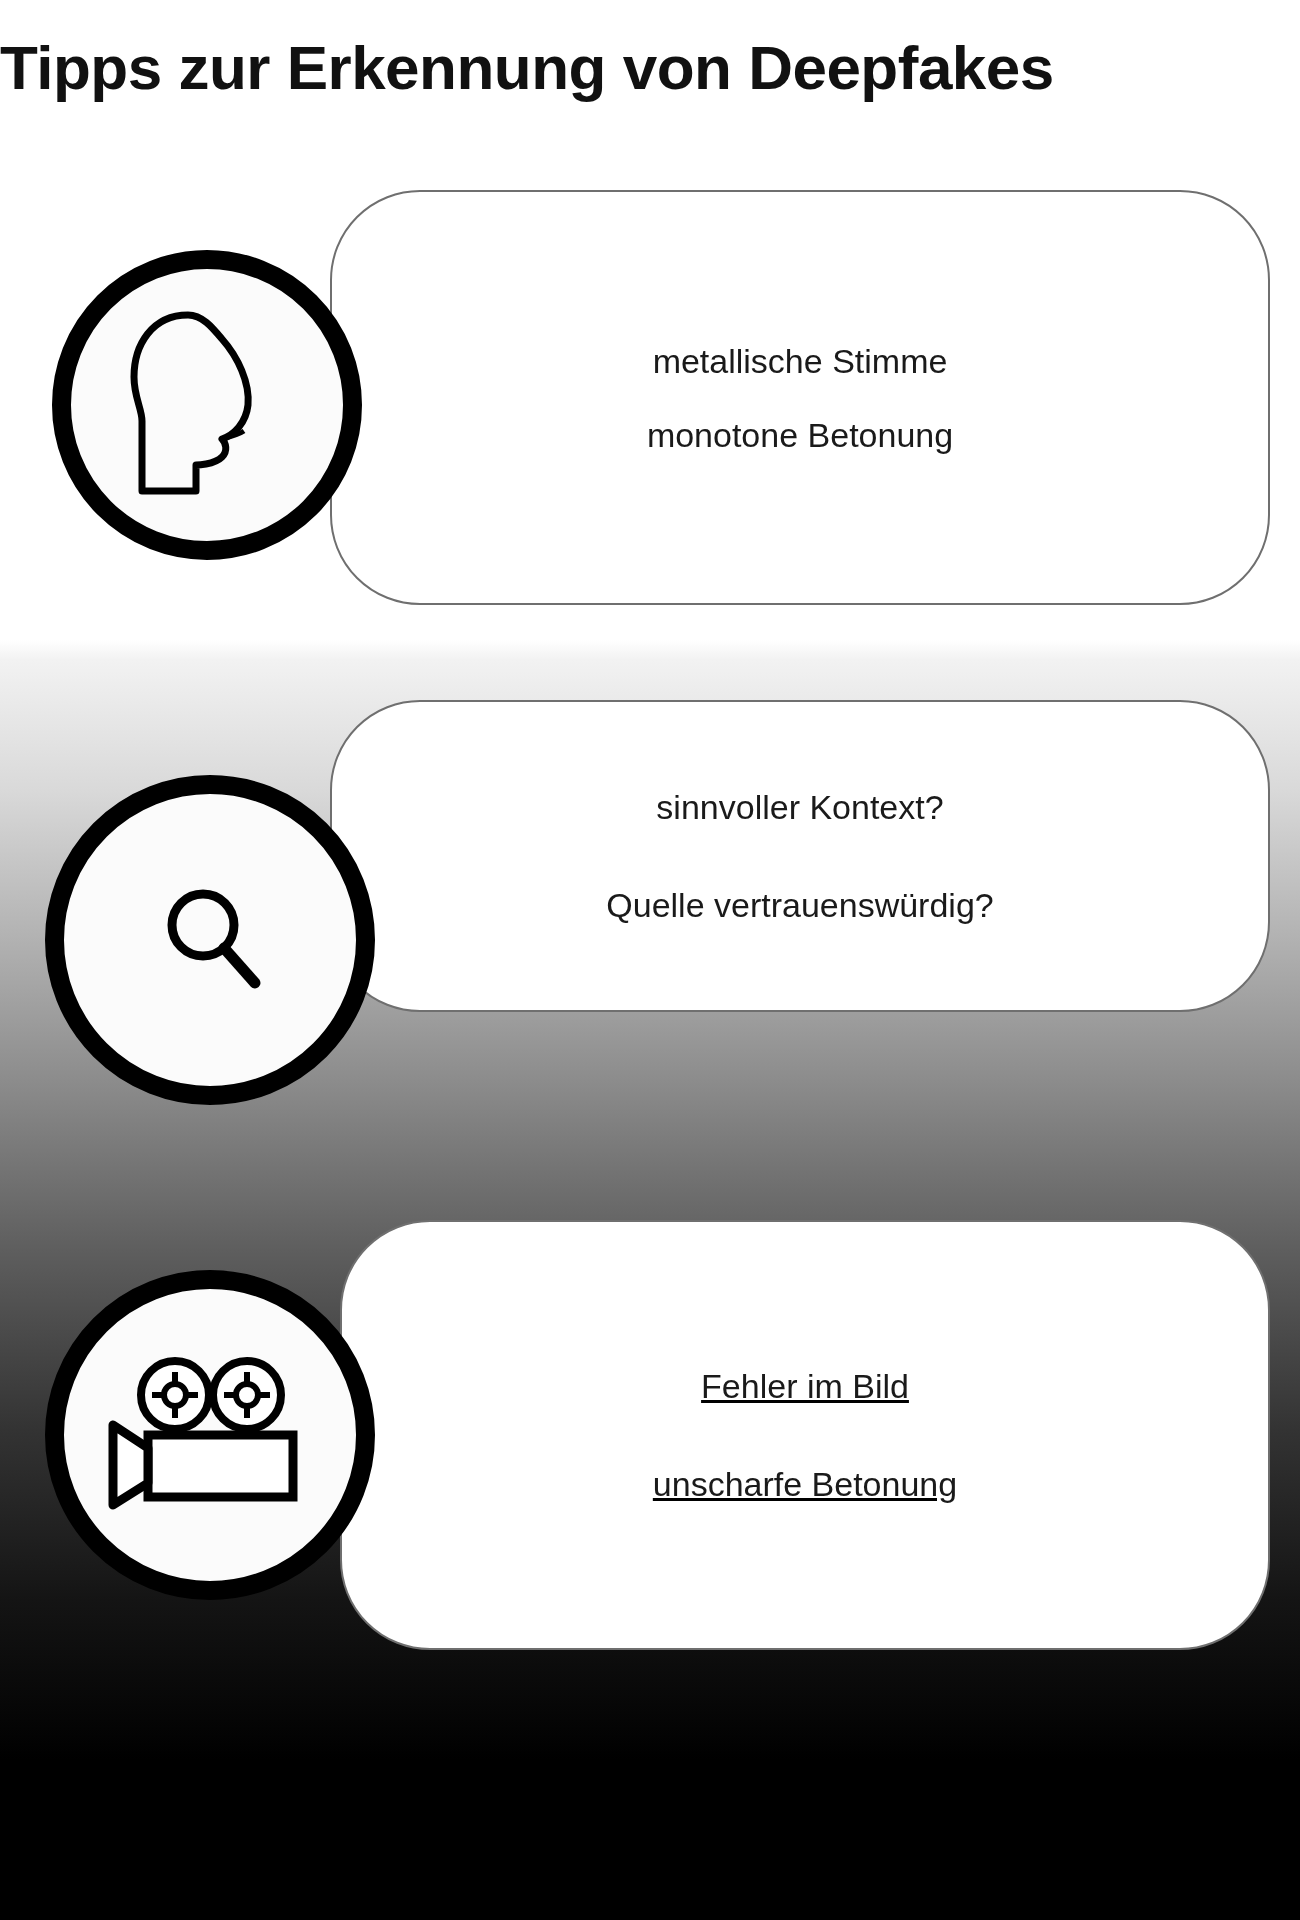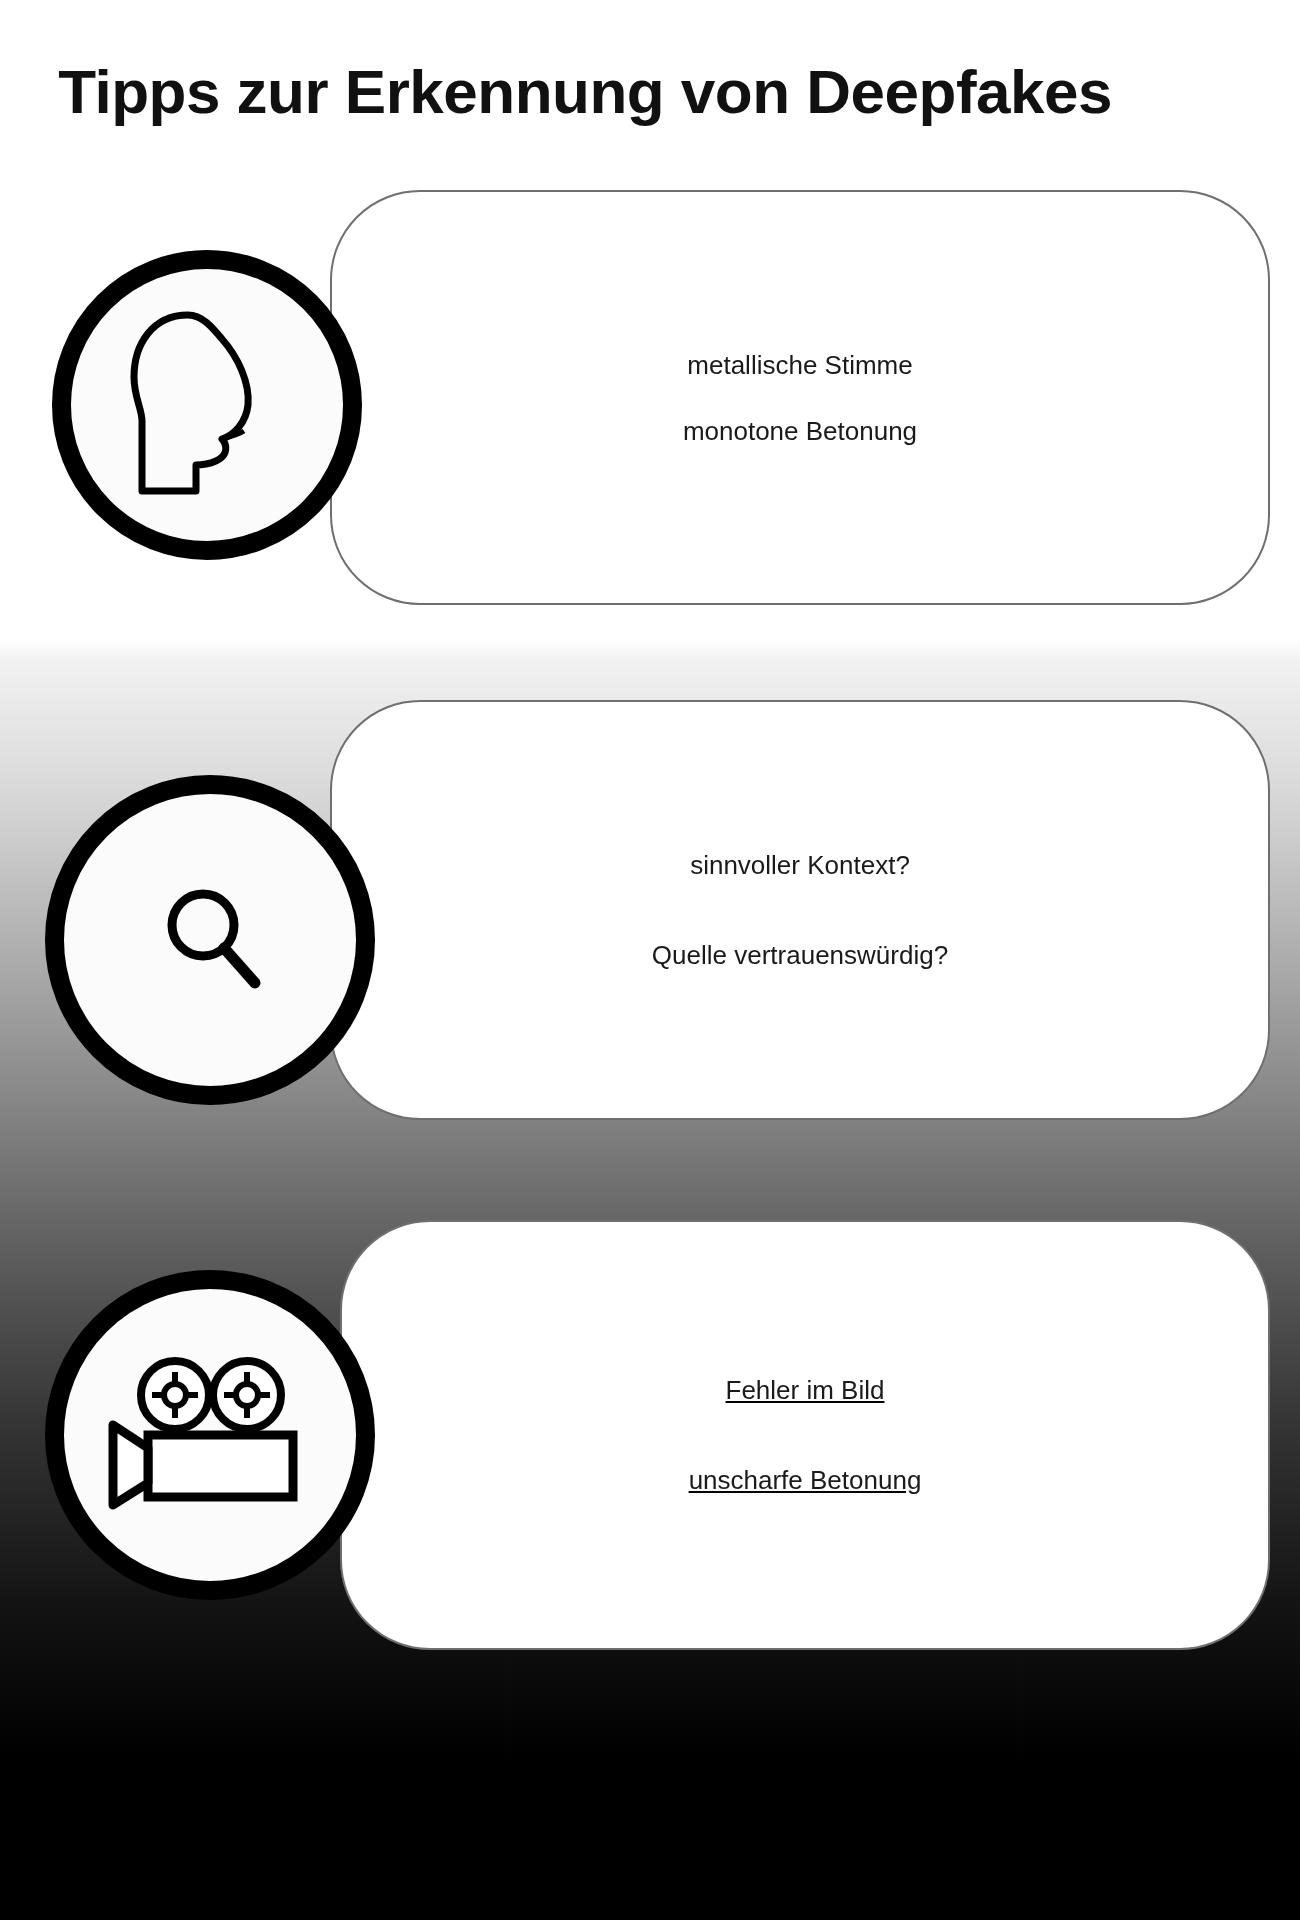--- a/index.html
+++ b/index.html
@@ -48,23 +48,23 @@
     left: 0;
     top: 0;
     width: 1300px;
     height: 1920px;
   }
 
   
   #title {
     position: absolute;
     left: 0;
-    top: 56px;
+    top: 32px;
     width: 1112px;
-    text-align: right;
+    text-align: left;
     font-size: 62px;
     font-weight: 600;
     color: #111111;
     letter-spacing: -0.5px;
     white-space: nowrap;
   }
 
   
   .row {
     position: absolute;
@@ -76,21 +76,21 @@
     background: #ffffff;
     border: 2px solid #6f6f6f;
     border-radius: 90px;
     box-sizing: border-box;
     display: flex;
     flex-direction: column;
     align-items: center;
     justify-content: center;
   }
   .bubble-line {
-    font-size: 26px;
+    font-size: 34px;
     color: #1a1a1a;
     text-align: center;
     line-height: 1.0;
     white-space: nowrap;
   }
 
   .icon-badge {
     position: absolute;
     border-radius: 50%;
     background: #fbfbfb;
@@ -107,21 +107,21 @@
   #bubble-voice {
     left: 330px; top: 190px; width: 940px; height: 415px;
     padding: 26px 40px;
   }
   #bubble-voice .bubble-line { margin: 20px 0; }
   #badge-head { left: 52px; top: 250px; width: 310px; height: 310px; }
 
   
   #row2 { top: 640px; height: 540px; }
   #bubble-context {
-    left: 330px; top: 60px; width: 940px; height: 420px;
+    left: 330px; top: 60px; width: 940px; height: 312px;
     padding: 26px 40px;
   }
   #bubble-context .bubble-line { margin: 32px 0; }
   #badge-search { left: 45px; top: 135px; width: 330px; height: 330px; }
 
   
   #row3 { top: 1180px; height: 560px; }
   #bubble-image {
     left: 340px; top: 40px; width: 930px; height: 430px;
     padding: 26px 40px;

